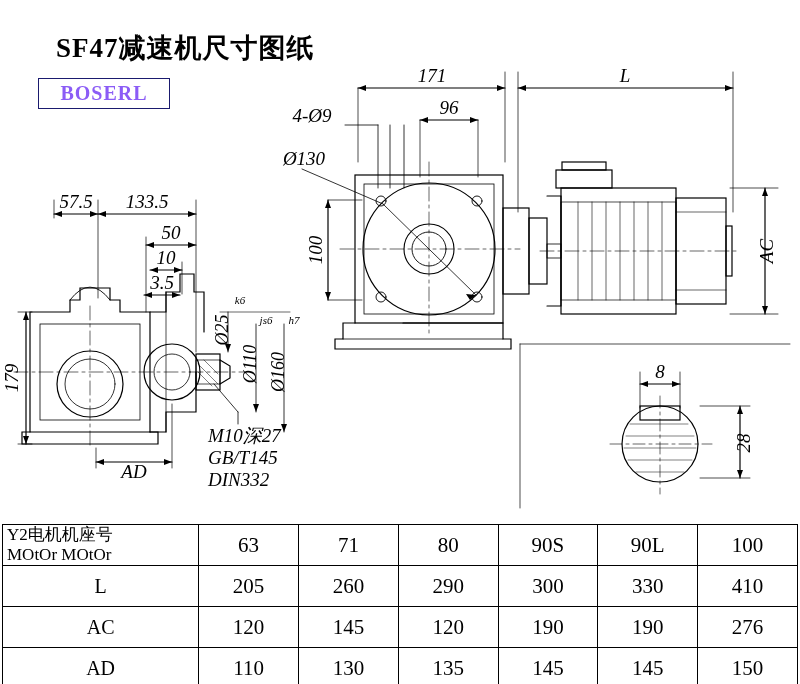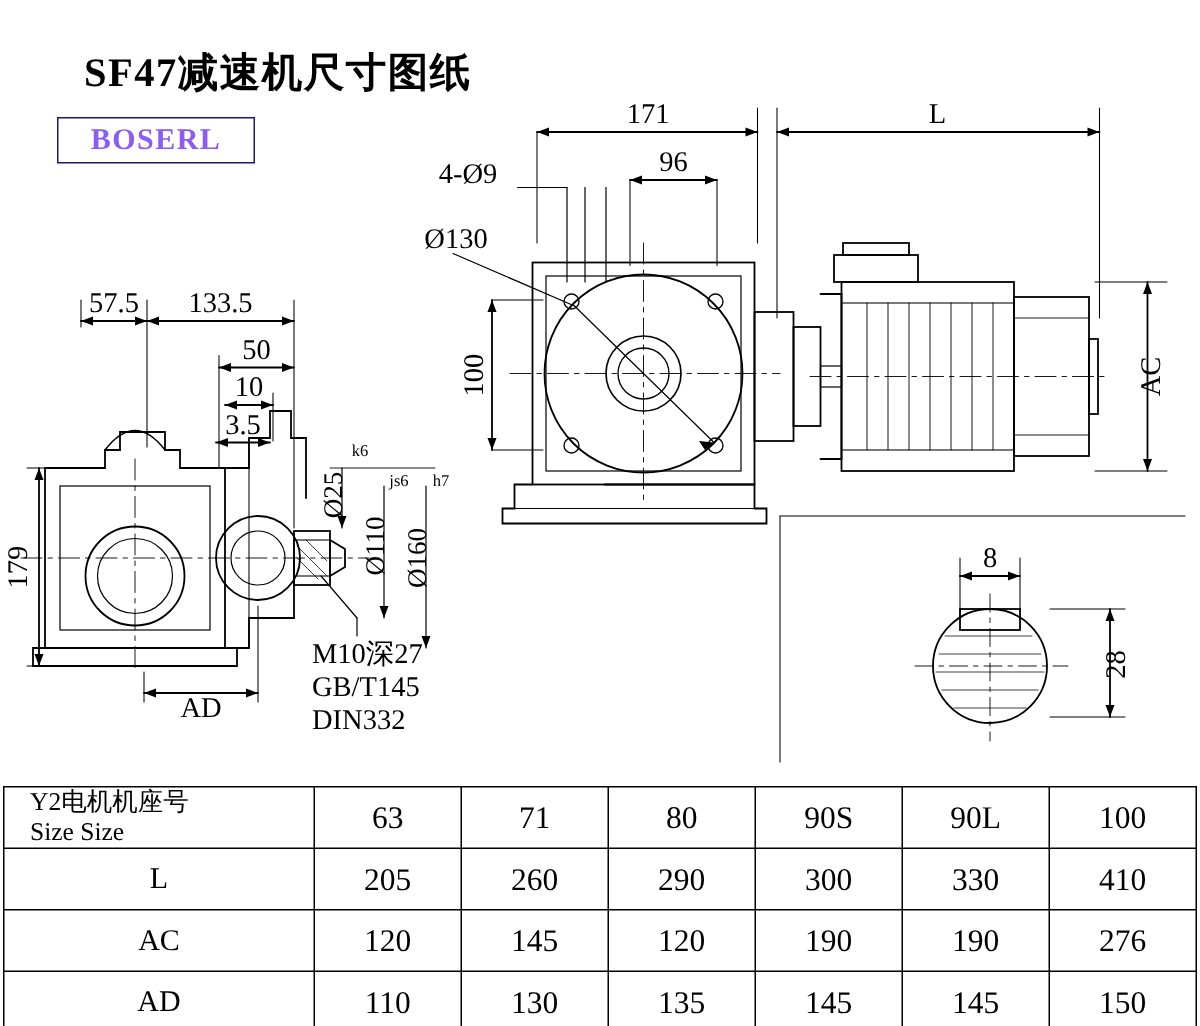--- a/index.html
+++ b/index.html
@@ -27,21 +27,21 @@
     border:1.5px solid #1a1a6e;
     display:flex;align-items:center;justify-content:center;
   }
   .logo-box span{
     color:#8b5cf6;font-weight:bold;font-size:20px;
     font-family:Liberation Serif, serif;
     letter-spacing:1px;
   }
 
   
-  .canvas{position:absolute;left:0;top:0;width:800px;height:510px;}
+  .canvas{position:absolute;left:0;top:0;width:800px;height:510px;font-style:italic;}
   svg{display:block;}
 
   
   .spec-table{
     position:absolute;left:2px;top:512px;
     width:796px;
     border-collapse:collapse;
     font-family:"Liberation Serif", serif;
   }
   .spec-table td{
@@ -50,21 +50,21 @@
     font-size:21px;
     height:40px;
     padding:0;
   }
   .spec-table td.rowhead{
     width:170px;
     font-size:20px;
   }
   .spec-table tr:first-child td.rowhead{
     font-size:17px;line-height:1.15;
-    text-align:left;padding-left:17px;
+    text-align:left;padding-left:4px;
   }
   .spec-table td.val{width:88px;}
 </style>
 </head>
 <body>
 
 <div class="root">
 
   <div class="title">SF47减速机尺寸图纸</div>
 
@@ -294,21 +294,21 @@
       <text x="750" y="431" font-size="19" text-anchor="middle" transform="rotate(-90 750 431)">28</text>
     </g>
   </svg>
   </div>
 
   <table class="spec-table">
     <tbody>
       <tr>
         <td class="rowhead">
           <div>Y2电机机座号</div>
-          <div>Size Size</div>
+          <div>MOtOr MOtOr</div>
         </td>
         <td class="val">63</td>
         <td class="val">71</td>
         <td class="val">80</td>
         <td class="val">90S</td>
         <td class="val">90L</td>
         <td class="val">100</td>
       </tr>
       <tr>
         <td class="rowhead">L</td>

